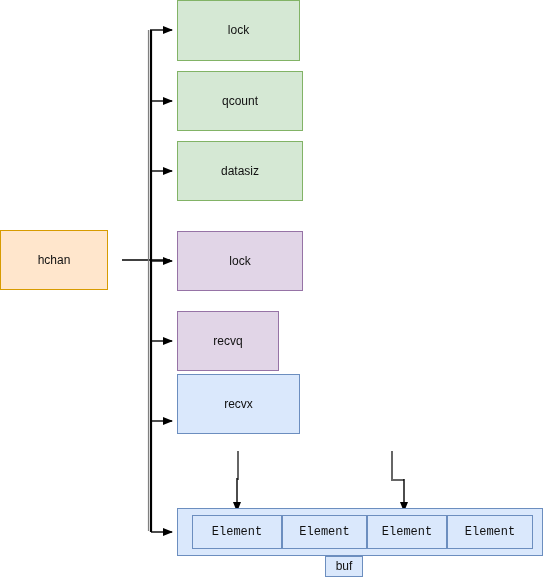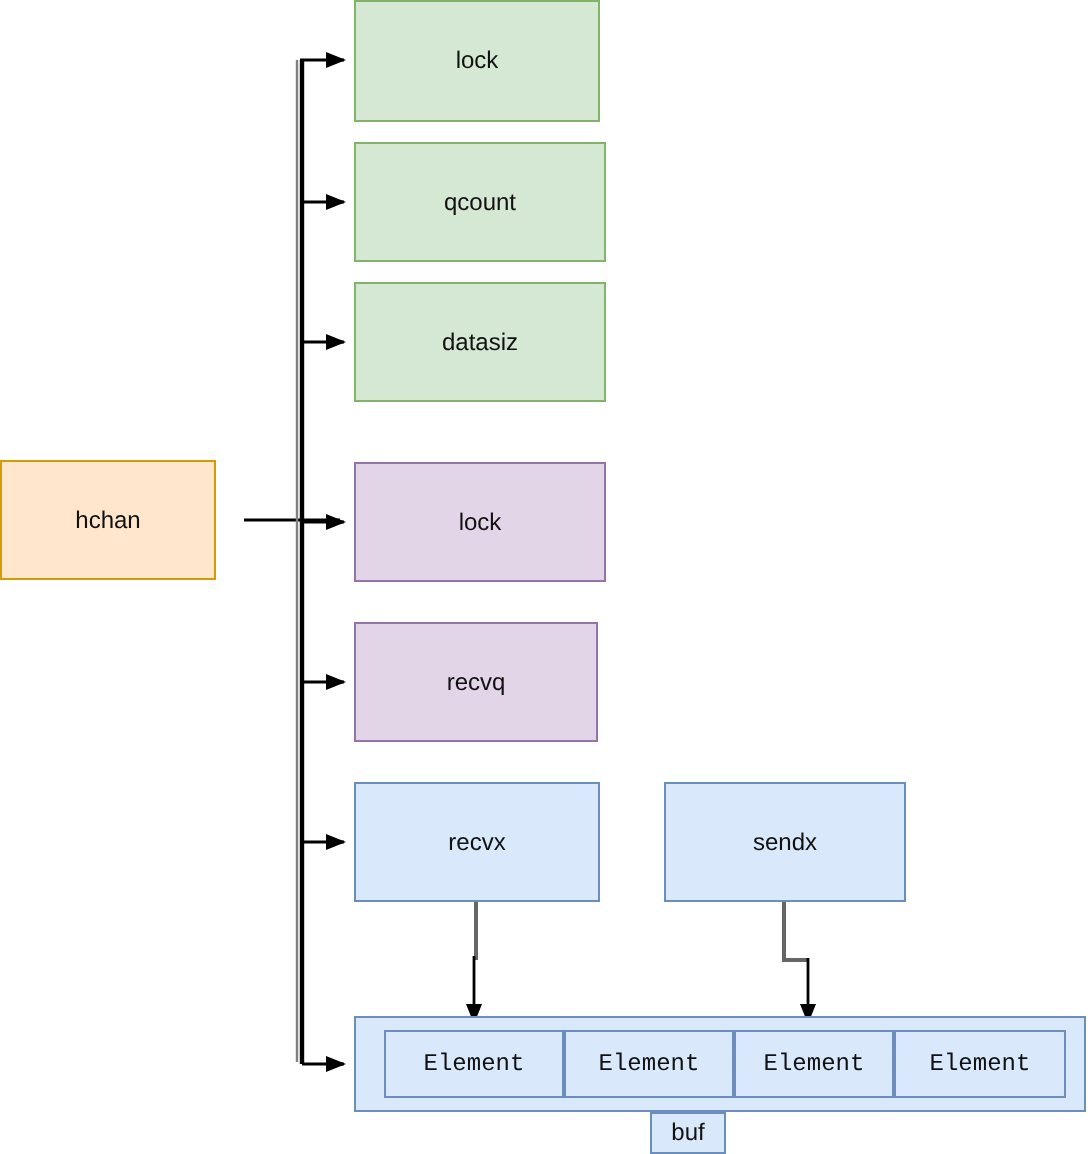--- a/index.html
+++ b/index.html
@@ -25,22 +25,22 @@
     color:#111111;
     line-height:1.2;
     text-align:center;
     border-width:1px;
     border-style:solid;
   }
   .n-lock{left:177px;top:0px;width:123px;height:61px;background:#d5e8d4;border-color:#82b366;}
   .n-qcount{left:177px;top:71px;width:126px;height:60px;background:#d5e8d4;border-color:#82b366;}
   .n-datasiz{left:177px;top:141px;width:126px;height:60px;background:#d5e8d4;border-color:#82b366;}
   .n-sendq{left:177px;top:231px;width:126px;height:60px;background:#e1d5e7;border-color:#9673a6;}
-  .n-recvq{left:177px;top:311px;width:122px;height:60px;background:#e1d5e7;border-color:#9673a6;}
-  .n-recvx{left:177px;top:391px;width:123px;height:60px;background:#dae8fc;border-color:#6c8ebf;}
+  .n-recvq{left:177px;top:311px;width:102px;height:60px;background:#e1d5e7;border-color:#9673a6;}
+  .n-recvx{left:177px;top:374px;width:123px;height:60px;background:#dae8fc;border-color:#6c8ebf;}
   .n-sendx{left:332px;top:391px;width:121px;height:60px;background:#dae8fc;border-color:#6c8ebf;}
   .n-hchan{left:0px;top:230px;width:108px;height:60px;background:#ffe6cc;border-color:#d79b00;}
   .n-bufbox{left:177px;top:508px;width:366px;height:48px;background:#dae8fc;border-color:#6c8ebf;}
   .n-buflabel{left:325px;top:556px;width:38px;height:21px;background:#dae8fc;border-color:#6c8ebf;font-size:12px;text-align:center;}
   .n-elem{top:515px;height:34px;background:#dae8fc;border-color:#6c8ebf;font-family:Liberation Mono, monospace;}
   .n-elem0{left:192px;width:90px;}
   .n-elem1{left:282px;width:85px;}
   .n-elem2{left:367px;width:80px;}
   .n-elem3{left:447px;width:86px;}
   svg.edges{position:absolute;left:0;top:0;width:544px;height:577px;pointer-events:none;}
@@ -105,23 +105,20 @@
   </div>
 
   <div class="node n-recvq">
     <span>recvq</span>
   </div>
 
   <div class="node n-recvx">
     <span>recvx</span>
   </div>
 
-  <div class="node n-sendx">
-    <span>sendx</span>
-  </div>
 
   <div class="node n-bufbox"></div>
 
   <div class="node n-elem n-elem0">
     <span>Element</span>
   </div>
   <div class="node n-elem n-elem1">
     <span>Element</span>
   </div>
   <div class="node n-elem n-elem2">

